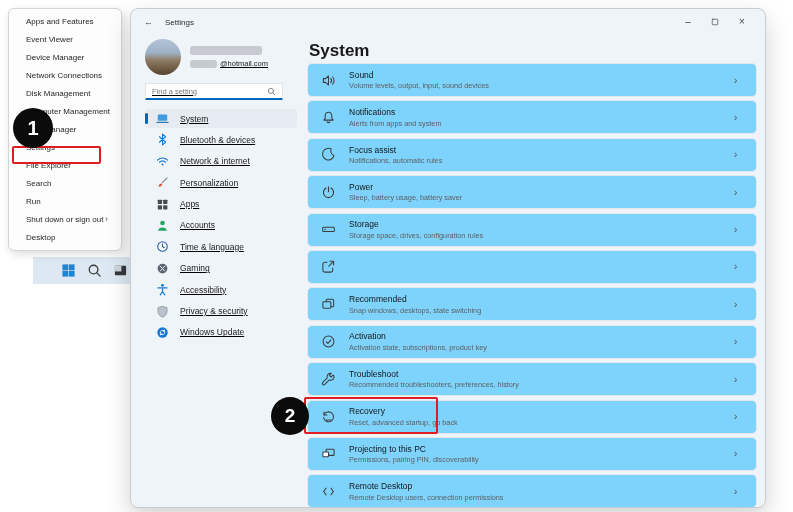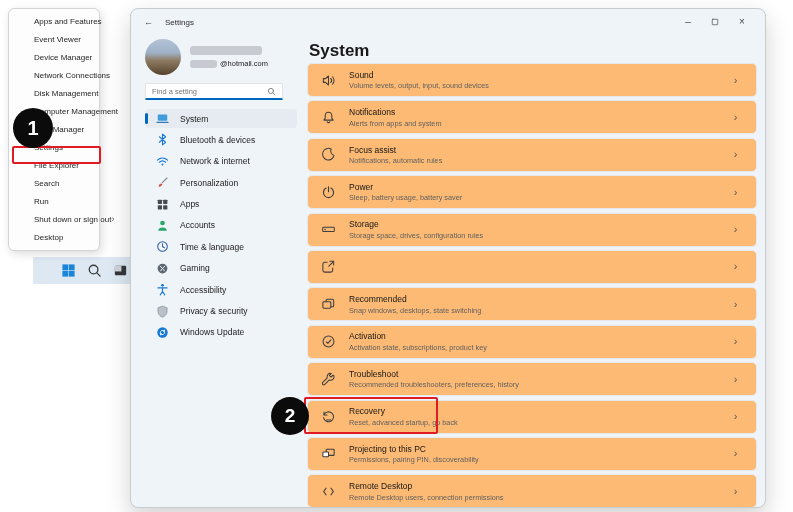--- a/index.html
+++ b/index.html
@@ -7,24 +7,24 @@
   body {
     position:relative; background:#ffffff; overflow:hidden;
     font-family:"Liberation Sans","DejaVu Sans",sans-serif;
     -webkit-font-smoothing:antialiased;
   }
   .icon-slot { display:inline-flex; align-items:center; justify-content:center; }
   .icon-slot svg { width:100%; height:100%; display:block; }
 
   
   .winx-menu {
-    position:absolute; left:8px; top:8px; width:92px; height:243px;
+    position:absolute; left:8px; top:8px; width:114px; height:243px;
     background:#fdfdfd; border:1px solid #d4d4d4; border-radius:6px;
     box-shadow:2px 3px 10px rgba(0,0,0,.14);
-    display:flex; flex-direction:column; padding:3px 12px; z-index:2;
+    display:flex; flex-direction:column; padding:3px 4px; z-index:2;
   }
   .menu-item {
     flex:1; display:flex; align-items:center; justify-content:space-between;
     padding:0 9px 0 13px; font-size:8px; color:#1f1f1f; white-space:nowrap; cursor:default;
   }
   .menu-item .submenu-arrow { display:none; color:#555; font-size:9px; line-height:1; }
   .menu-item.has-submenu .submenu-arrow { display:block; }
 
   
   .taskbar-strip {
@@ -41,21 +41,21 @@
     box-shadow:0 10px 24px rgba(0,0,0,.18); z-index:3; overflow:hidden;
   }
   .titlebar { height:26px; display:flex; align-items:center; padding:0 12px; gap:11px; }
   .back-btn { width:11px; height:11px; font-size:9px; color:#444; line-height:1; }
   .titlebar-title { font-size:8px; color:#2b2b2b; }
   .window-controls { margin-left:auto; display:flex; align-items:center; gap:17px; padding-right:6px; }
   .window-controls .ctrl { width:10px; height:10px; font-size:10px; color:#4a4a4a;
     display:inline-flex; align-items:center; justify-content:center; line-height:1; }
 
   
-  .sidebar { position:absolute; left:14px; top:26px; width:152px; }
+  .sidebar { position:absolute; left:14px; top:26px; width:152px;text-decoration:underline; }
   .account { margin-top:4px; display:flex; gap:9px; align-items:center; height:36px; }
   .avatar {
     width:36px; height:36px; border-radius:50%; flex:0 0 36px;
     background:linear-gradient(180deg,#b3c3d6 0%,#9fb2c7 38%,#8d7a61 60%,#57432e 100%);
   }
   .acct-lines { display:flex; flex-direction:column; gap:4px; }
   .blur-bar { background:#c7cbd1; border-radius:3px; filter:blur(.7px); }
   .acct-line2 { display:flex; align-items:center; gap:3px; }
   .acct-email { font-size:7.5px; color:#1c1c1c; }
   .search-box {
@@ -78,21 +78,21 @@
   .nav-item.selected::before {
     content:""; position:absolute; left:0; top:4px; width:3px; height:11px;
     background:#0067c0; border-radius:2px;
   }
 
   
   .main { position:absolute; left:176px; top:26px; width:450px; }
   .main-title { margin:6px 0 0 2px; height:22px; font-size:17px; font-weight:700; color:#191919; }
   .cards { display:flex; flex-direction:column; gap:3.4px; }
   .card {
-    height:34px; background:#fdba74; border:1px solid #e5e8eb; border-radius:5px;
+    height:34px; background:#7dd3fc; border:1px solid #e5e8eb; border-radius:5px;
     display:flex; align-items:center; padding:0 13px; gap:13px; cursor:default;
   }
   .card .icon-slot { width:15px; height:15px; flex:0 0 15px; }
   .card-text { display:flex; flex-direction:column; gap:1.5px; }
   .card-title { font-size:8.5px; color:#161616; }
   .card-sub { font-size:7.3px; color:#5f5f5f; }
   .card-chevron { margin-left:auto; color:#565656; font-size:11px; line-height:1; }
 
   
   .badge {

